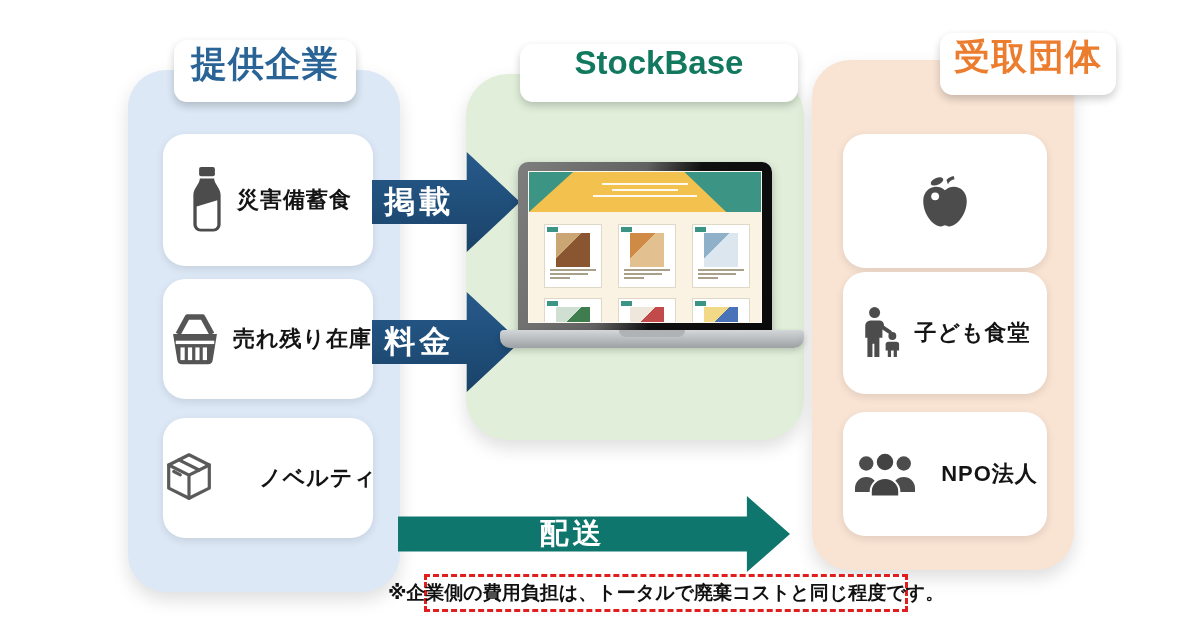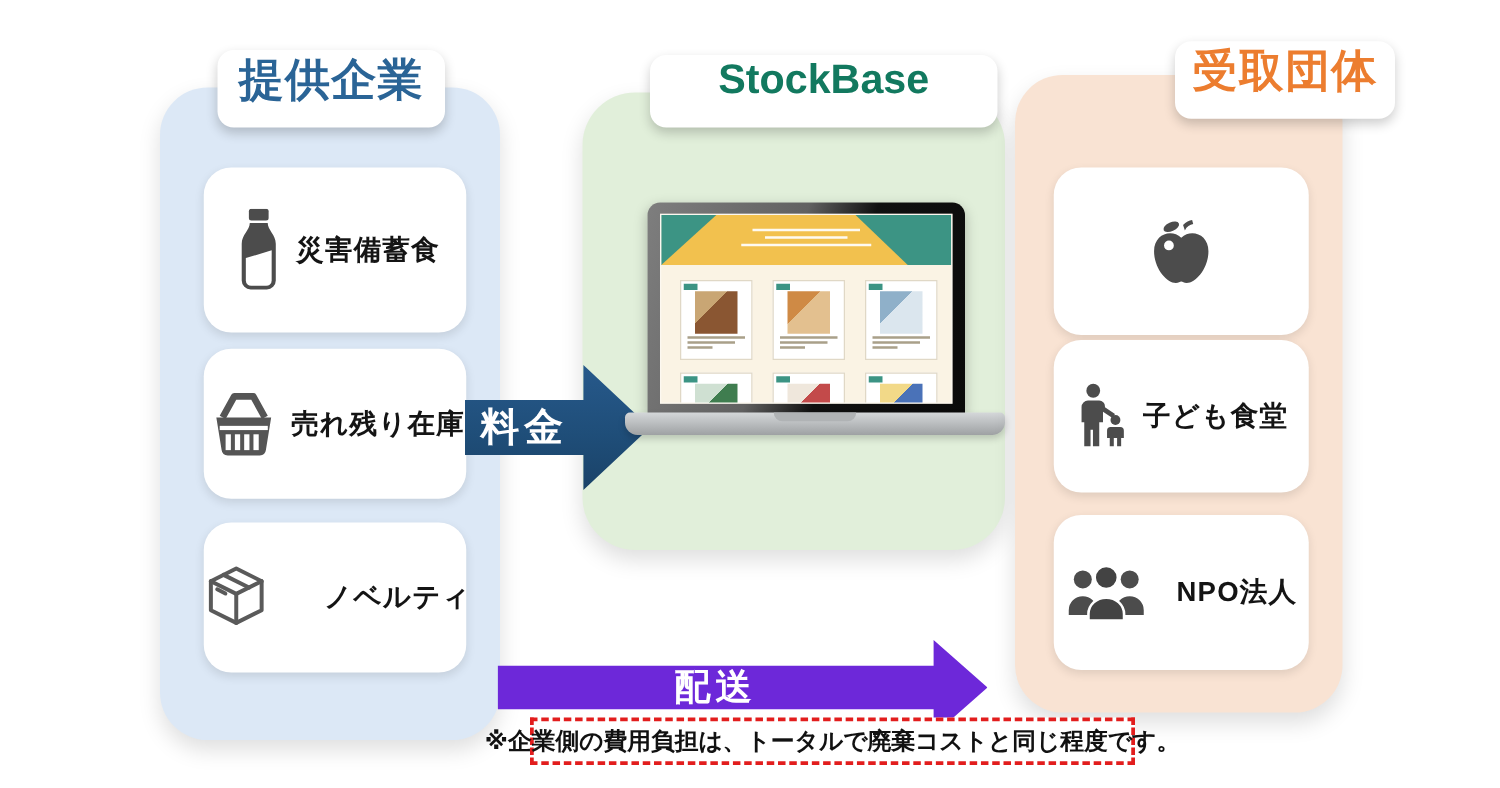--- a/index.html
+++ b/index.html
@@ -38,21 +38,21 @@
 
   
   .h-arrow { position:absolute; }
   .arrow-navy { background:linear-gradient(180deg,#27598b 0%,#1f4e79 55%,#1a4268 100%);
     clip-path:polygon(0 28%, 64% 28%, 64% 0, 100% 50%, 64% 100%, 64% 72%, 0 72%); }
   .arrow-listing { left:372px; top:152px; width:148px; height:100px; }
   .arrow-fee     { left:372px; top:292px; width:148px; height:100px; }
   .arrow-label { position:absolute; left:0; top:0; width:64%; height:100%;
     display:flex; align-items:center; justify-content:center;
     color:#fff; font-size:31px; font-weight:bold; letter-spacing:4px; }
-  .arrow-delivery { left:398px; top:512px; width:392px; height:76px; background:#6d28d9;
+  .arrow-delivery { left:398px; top:496px; width:392px; height:76px; background:#0f766e;
     clip-path:polygon(0 27%, 89% 27%, 89% 0, 100% 50%, 89% 100%, 89% 73%, 0 73%); }
   .arrow-delivery .arrow-label { width:89%; font-size:29px; }
 
   
   .laptop-bezel { position:absolute; left:518px; top:162px; width:254px; height:170px;
     background:linear-gradient(108deg,#7e7e7e 0%,#616161 42%,#101010 60%,#0a0a0a 100%);
     border-radius:10px 10px 2px 2px; box-shadow:0 4px 10px rgba(0,0,0,.25); }
   .laptop-screen { position:absolute; left:528px; top:171px; width:234px; height:152px;
     background:#faf3e4; overflow:hidden; border:1px solid rgba(255,255,255,.45); }
   .screen-header { position:relative; height:40px; background:#3c9484; }
@@ -131,20 +131,23 @@
       </svg>
     </span>
     <span class="item-label">ノベルティ</span>
   </div>
 
   <div class="panel panel-platform"></div>
   <div class="badge badge-platform">
     <span class="badge-title">StockBase</span>
   </div>
 
+  <div class="h-arrow arrow-navy arrow-listing">
+    <span class="arrow-label">掲載</span>
+  </div>
   <div class="h-arrow arrow-navy arrow-fee">
     <span class="arrow-label">料金</span>
   </div>
 
   <div class="laptop-bezel"></div>
   <div class="laptop-screen">
     <div class="screen-header">
       <div class="screen-banner">
         <div class="hdr-line l1"></div>
         <div class="hdr-line l2"></div>

